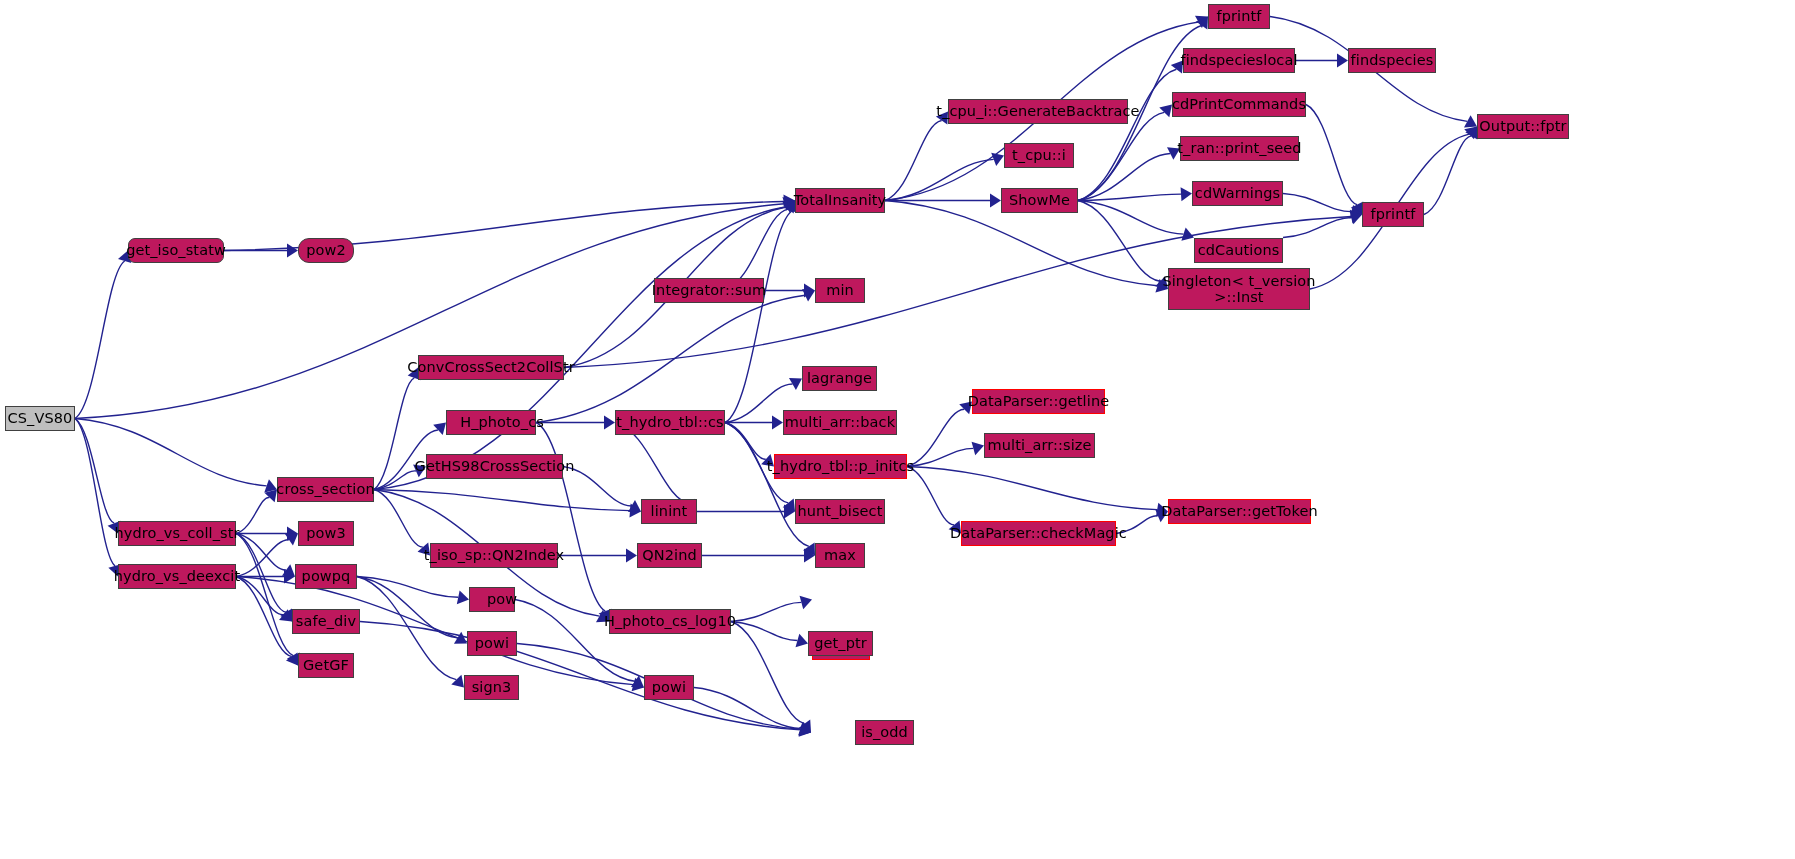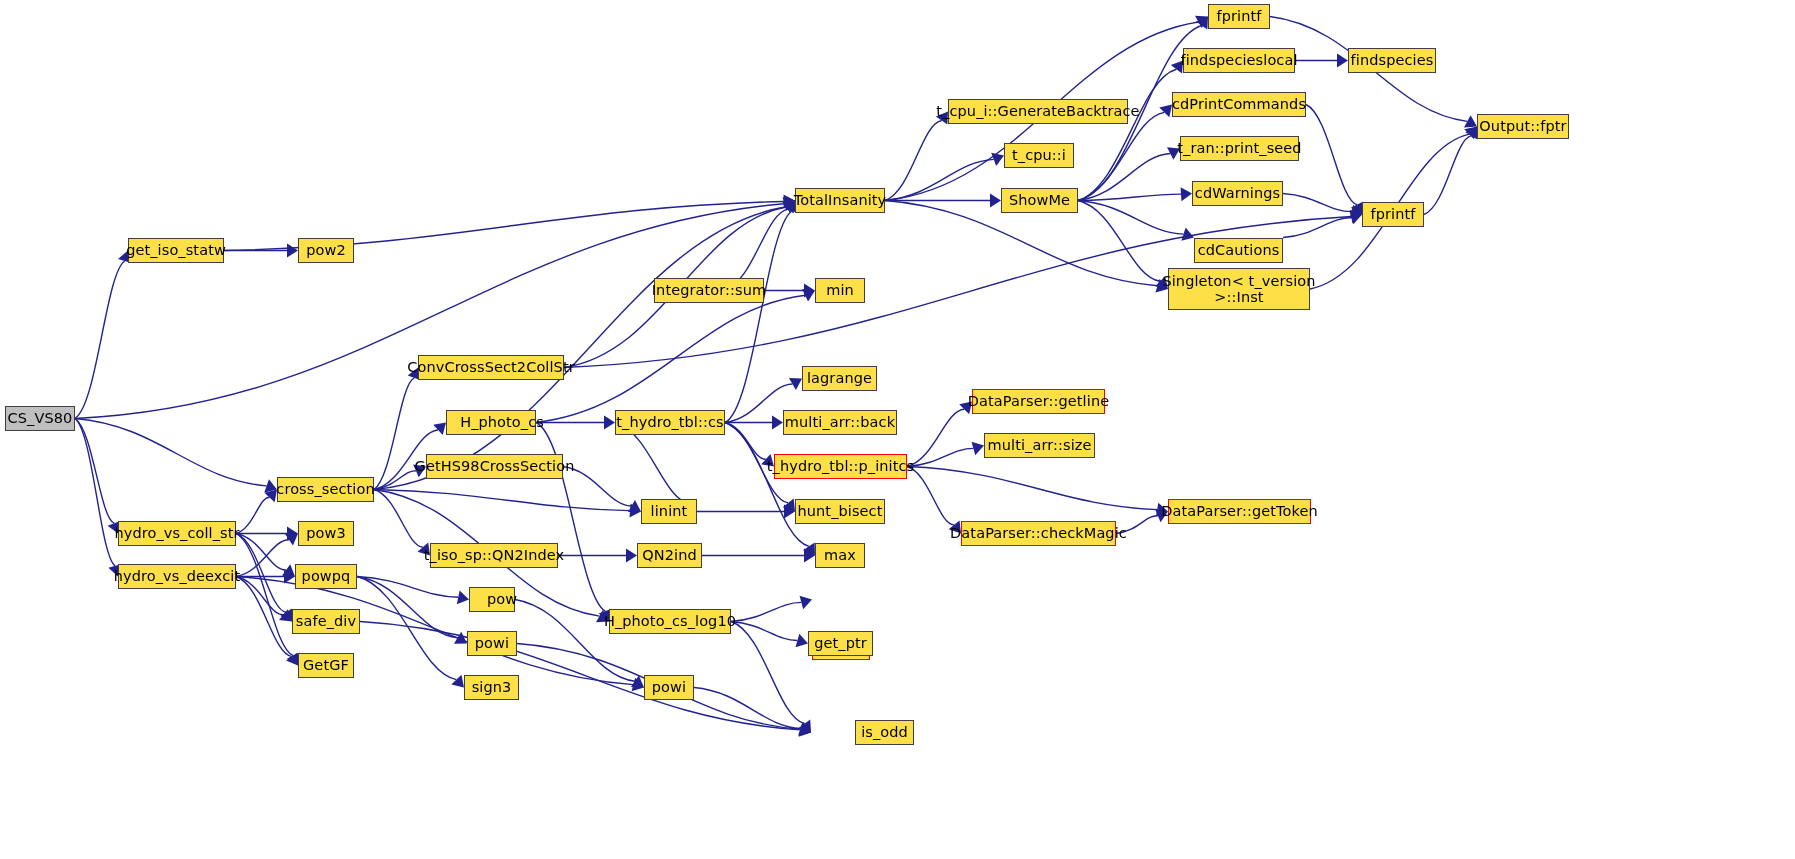--- a/index.html
+++ b/index.html
@@ -19,21 +19,21 @@
     position: absolute;
     left: 0;
     top: 0;
     width: 1795px;
     height: 859px;
     pointer-events: none;
   }
   .node {
     position: absolute;
     box-sizing: border-box;
-    background: #fde047;
+    background: #be185d;
     border: 1px solid #404040;
     display: flex;
     align-items: center;
     justify-content: center;
     text-align: center;
     font-size: 14.5px;
     color: #000000;
     line-height: 1.12;
     white-space: pre;
     letter-spacing: 0.1px;
@@ -208,22 +208,22 @@
       <polygon class="arrow-head" points="1362,214.5 1349.5708773883455,218.43915106392987 1353.167493577151,204.90902349651859"></polygon>
       <path class="edge-path" d="M 1283 237.5 C 1316.18 235.2, 1328.82 217.605, 1351.438503921832 217.57486594680842"></path>
       <polygon class="arrow-head" points="1362,214.5 1353.3952367970737,224.29581799655168 1349.4817710465904,210.85391389706515"></polygon>
       <path class="edge-path" d="M 1424 214.5 C 1446.26 205.7, 1454.74 138.38, 1471.324807650291 135.92296088253596"></path>
       <polygon class="arrow-head" points="1477,126.5 1477.3212373028139,139.53444692325996 1465.328377997768,132.31147484181196"></polygon>
       <path class="edge-path" d="M 1310 289 C 1380.14 275, 1406.86 148.4375, 1469.1163336172783 134.1712322586364"></path>
       <polygon class="arrow-head" points="1477,126.5 1473.9980268727743,139.18811086582295 1464.2346403617823,129.15435365144984"></polygon>
     </svg>
   <div id="nodes">
       <div class="node current" style="left: 5px; top: 406px; width: 70px; height: 25px;">CS_VS80</div>
-      <div class="node" style="left: 128px; top: 238px; width: 96px; height: 25px;">get_iso_statw</div>
-      <div class="node" style="left: 298px; top: 238px; width: 56px; height: 25px;">pow2</div>
+      <div class="node" style="left: 128px; top: 238px; width: 96px; height: 25px; border-radius: 7px;">get_iso_statw</div>
+      <div class="node" style="left: 298px; top: 238px; width: 56px; height: 25px; border-radius: 11px;">pow2</div>
       <div class="node" style="left: 118px; top: 521px; width: 118px; height: 25px;">hydro_vs_coll_str</div>
       <div class="node" style="left: 118px; top: 564px; width: 118px; height: 25px;">hydro_vs_deexcit</div>
       <div class="node" style="left: 277px; top: 477px; width: 97px; height: 25px;">cross_section</div>
       <div class="node" style="left: 298px; top: 521px; width: 56px; height: 25px;">pow3</div>
       <div class="node" style="left: 295px; top: 564px; width: 62px; height: 25px;">powpq</div>
       <div class="node" style="left: 292px; top: 609px; width: 68px; height: 25px;">safe_div</div>
       <div class="node" style="left: 298px; top: 653px; width: 56px; height: 25px;">GetGF</div>
       <div class="node" style="left: 418px; top: 355px; width: 146px; height: 25px;">ConvCrossSect2CollStr</div>
       <div class="node" style="left: 446px; top: 410px; width: 90px; height: 25px; padding-left: 22px;">H_photo_cs</div>
       <div class="node" style="left: 426px; top: 454px; width: 137px; height: 25px;">GetHS98CrossSection</div>

